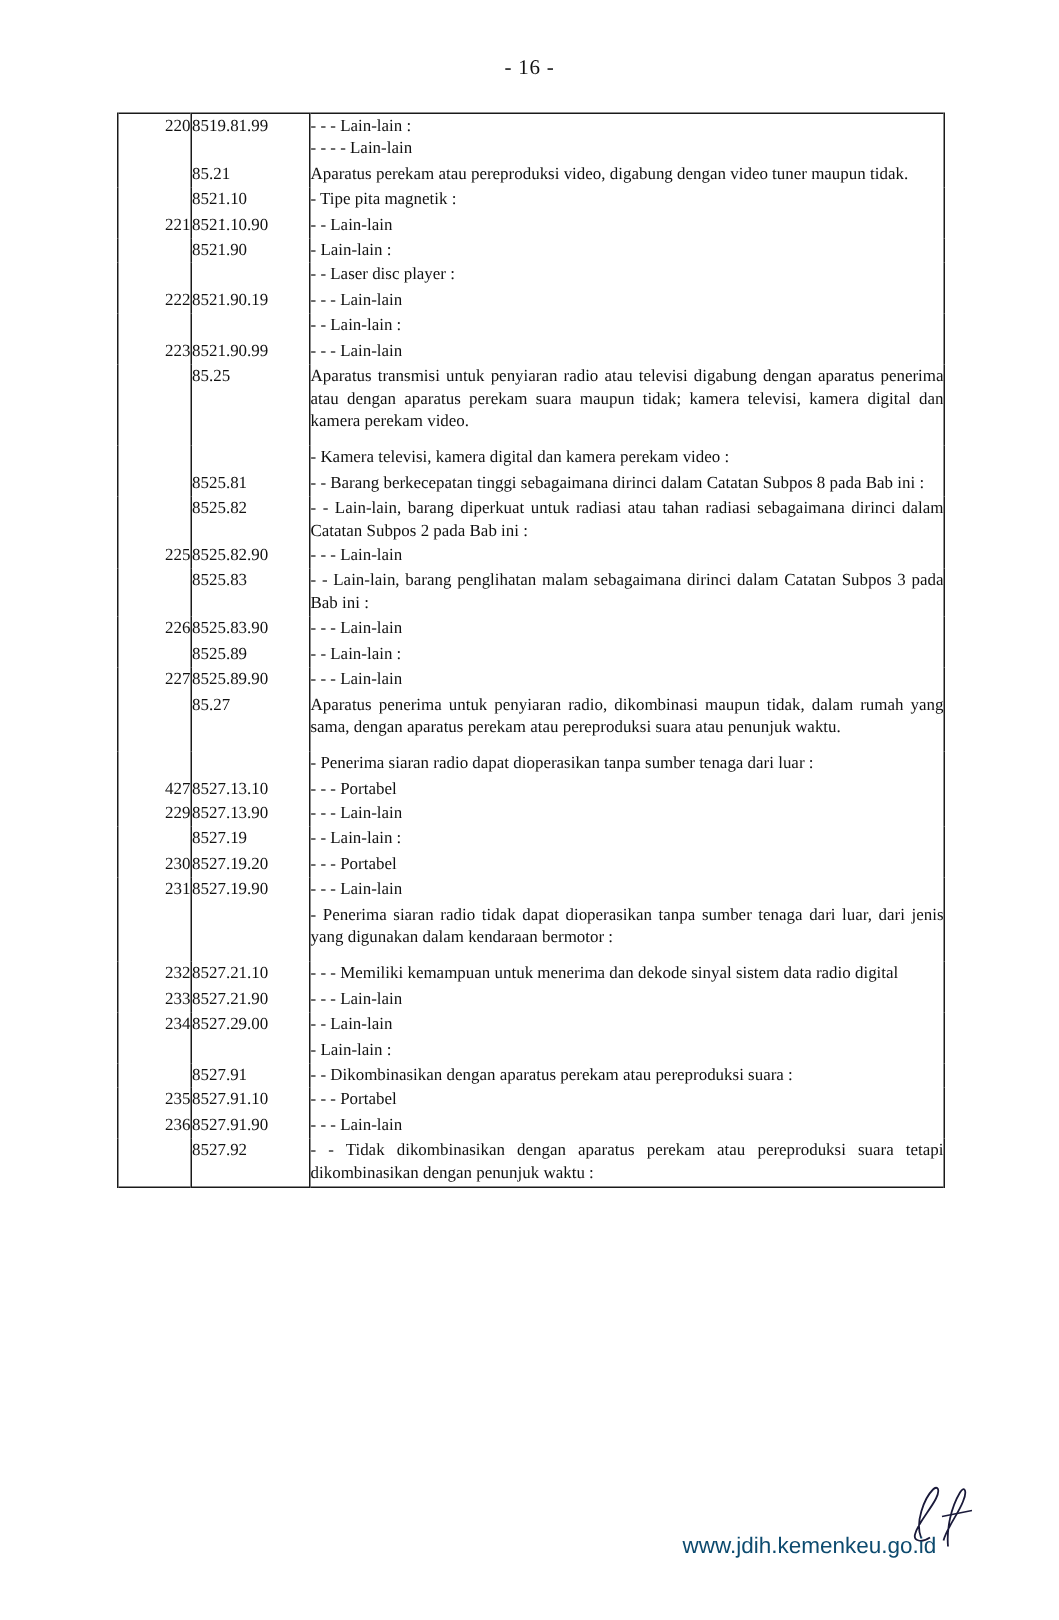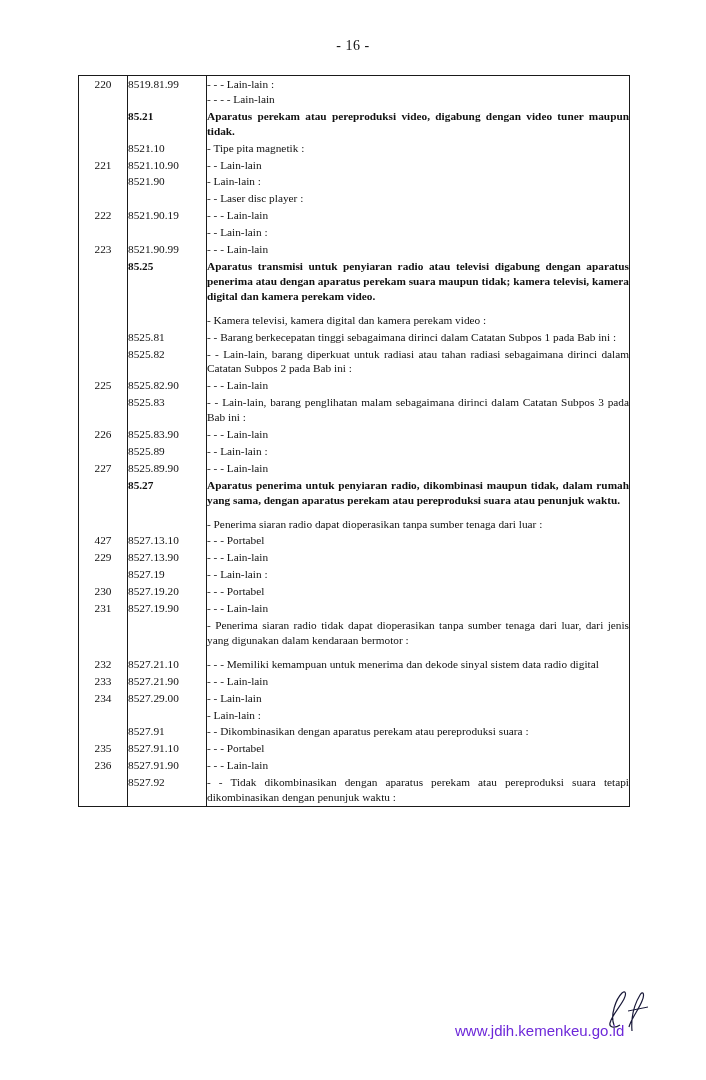--- a/index.html
+++ b/index.html
@@ -45,55 +45,55 @@
   table.hs td {
     border-left: 1.3px solid #1a1a1a;
     border-right: 1.3px solid #1a1a1a;
     vertical-align: top;
     padding: 0;
     font-size: 11.3px;
     line-height: 1.32;
   }
   td.c-no {
     width: 48px;
-    text-align: center;
+    text-align: right;
     padding: 0 2px;
     border-left: none;
   }
   td.c-code {
     width: 78px;
     padding-left: 9px;
   }
   td.c-desc {
     padding-left: 6px;
     padding-right: 6px;
     border-right: none;
   }
   tr.row td {
     padding-top: 1px;
     padding-bottom: 1px;
   }
   .bold {
-    font-weight: bold;
+    font-weight: normal;
   }
   .just {
     text-align: justify;
     text-justify: inter-word;
     margin-top: 21px;
   }
   .spacer-td {
     height: 7px;
   }
   .url {
     position: absolute;
     left: 455px;
     top: 1022px;
     font-family: "Liberation Sans", sans-serif;
     font-size: 15px;
-    color: #6d28d9;
+    color: #0c4a6e;
   }
   .signature {
     position: absolute;
     left: 598px;
     top: 985px;
     width: 60px;
     height: 48px;
     pointer-events: none;
   }
   .dot-mark {
@@ -173,21 +173,21 @@
             <td class="c-desc spacer-td"></td>
           </tr>
           <tr class="row">
             <td class="c-no"></td>
             <td class="c-code"></td>
             <td class="c-desc just">- Kamera televisi, kamera digital dan kamera perekam video :</td>
           </tr>
           <tr class="row">
             <td class="c-no"></td>
             <td class="c-code">8525.81</td>
-            <td class="c-desc just">- - Barang berkecepatan tinggi sebagaimana dirinci dalam Catatan Subpos 1 pada Bab ini :</td>
+            <td class="c-desc just">- - Barang berkecepatan tinggi sebagaimana dirinci dalam Catatan Subpos 8 pada Bab ini :</td>
           </tr>
           <tr class="row">
             <td class="c-no"></td>
             <td class="c-code">8525.82</td>
             <td class="c-desc just">- - Lain-lain, barang diperkuat untuk radiasi atau tahan radiasi sebagaimana dirinci dalam Catatan Subpos 2 pada Bab ini :</td>
           </tr>
           <tr class="row">
             <td class="c-no">225</td>
             <td class="c-code">8525.82.90</td>
             <td class="c-desc just">- - - Lain-lain</td>

